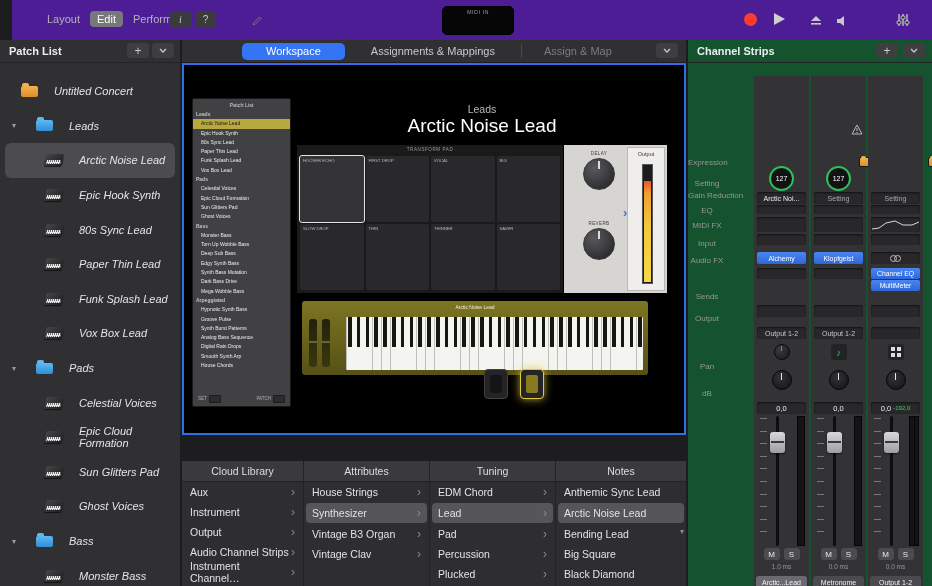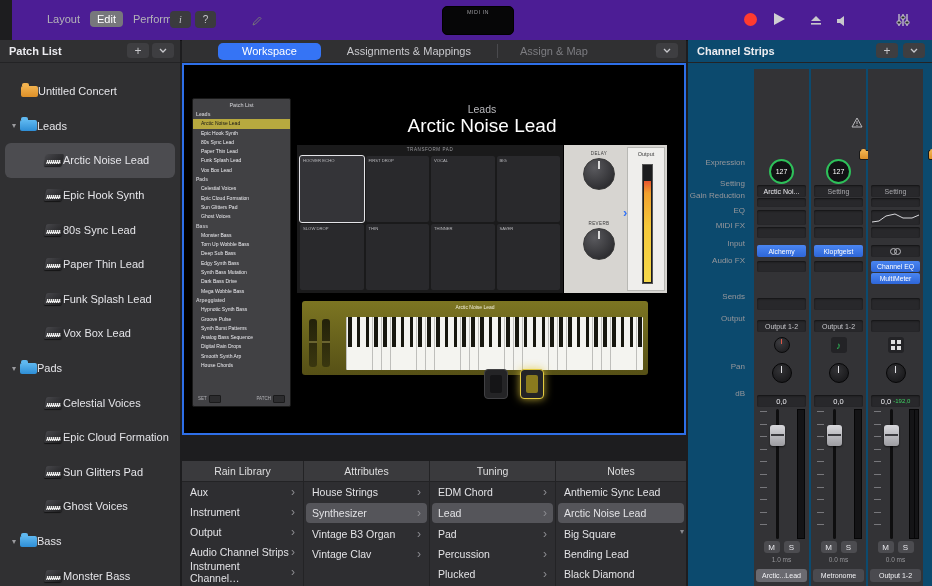--- a/index.html
+++ b/index.html
@@ -22,37 +22,37 @@
   .play-btn{position:absolute;left:762px;top:13px;width:0;height:0;border-left:11px solid #cfcfd2;border-top:6.5px solid transparent;border-bottom:6.5px solid transparent;}
   .tb-icon{position:absolute;top:13px;}
   
   .phead{height:22px;display:flex;align-items:center;border-bottom:1px solid #232325;position:relative;}
   .ptitle{font-size:11px;font-weight:bold;color:#ececf0;margin-left:9px;}
   .hbtn{position:absolute;top:3px;width:22px;height:15px;background:#3e3e41;border-radius:3.5px;display:flex;align-items:center;justify-content:center;color:#c9c9cd;}
   .hbtn.plus::before{content:'+';font-size:12px;line-height:1;}
   
   .left{position:absolute;left:0;top:40px;width:180px;height:546px;background:#303032;}
   .pl-list{padding-top:11px;}
-  .pl-item{height:34.6px;display:flex;align-items:center;margin:0 5px;border-radius:6px;font-size:11px;color:#e4e4e8;gap:0;}
+  .pl-item{height:34.6px;display:flex;align-items:center;margin:0 5px;border-radius:6px;font-size:11px;color:#e4e4e8;gap:16px;font-style:italic;}
   .pl-item.sel{background:#4c4c50;}
   .disc{width:12px;text-align:center;color:#9b9b9f;font-size:8px;margin-left:3px;flex:none;}
   .pl-item.concert{padding-left:16px;}
   .pl-item.patch{padding-left:40px;}
   .fold{width:17px;height:11px;border-radius:2px;position:relative;background:linear-gradient(#5fb8f0,#2e8ed6);flex:none;}
   .fold::before{content:'';position:absolute;top:-3px;left:1px;width:7px;height:3px;border-radius:2px 2px 0 0;background:#5fb8f0;}
   .fold.orange{background:linear-gradient(#f2b24e,#dd8f28);}
   .fold.orange::before{background:#f2b24e;}
   .fold.mini{width:12px;height:8px;}
   .fold.mini::before{width:5px;height:2px;top:-2px;}
   .syn{width:18px;height:12px;flex:none;position:relative;transform:skewX(-12deg);background:linear-gradient(135deg,#46464a,#1e1e20);border-radius:2px;box-shadow:0 1px 1px rgba(0,0,0,.6);}
   .syn::after{content:'';position:absolute;left:2px;right:2px;bottom:2px;height:4px;background:repeating-linear-gradient(90deg,#e8e8e8 0 1.2px,#707070 1.2px 2px);}
   
   .center{position:absolute;left:182px;top:40px;width:504px;height:546px;}
   .tabbar{position:absolute;left:0;top:0;width:100%;height:22px;background:#303032;display:flex;align-items:center;font-size:11px;}
-  .tab-pill{margin-left:36px;padding:2.5px 24px;background:#3574f5;border-radius:5px;color:#fff;}
+  .tab-pill{margin-left:60px;padding:2.5px 24px;background:#3574f5;border-radius:5px;color:#fff;}
   .tab-plain{margin-left:26px;color:#c9c9cd;}
   .tab-divider{width:1px;height:14px;background:#4a4a4e;margin-left:26px;}
   .tab-disabled{margin-left:22px;color:#7c7c80;}
   .tabbar .hbtn{right:8px;}
   .workspace{position:absolute;left:0;top:23px;width:500px;height:368px;background:#000;border:2px solid #2e6fe8;}
   .ws-titles{position:absolute;left:112px;top:0;width:372px;}
   .ws-group{position:absolute;top:38px;width:100%;text-align:center;font-size:10.5px;color:#b9b9bd;}
   .ws-title{position:absolute;top:50px;width:100%;text-align:center;font-size:19px;color:#fff;}
   
   .mini{position:absolute;left:8px;top:33px;width:97px;height:307px;background:#414144;border:1px solid #191919;border-radius:2px;}
@@ -100,28 +100,28 @@
   .ps-head .hbtn{right:8px;}
   .ps-table{position:absolute;left:0;top:421px;width:100%;height:125px;display:flex;overflow:hidden;}
   .ps-col{position:relative;border-right:1px solid #232325;background:#2e2e31;box-sizing:border-box;}
   .ps-colhead{height:20px;background:#3a3a3d;border-bottom:1px solid #232325;display:flex;align-items:center;justify-content:center;font-size:10.5px;color:#dededf;}
   .ps-row{height:20px;display:flex;align-items:center;padding:0 8px;font-size:10.5px;color:#e2e2e5;box-sizing:border-box;}
   .col-chev .ps-row::after{content:'\203A';margin-left:auto;color:#8a8a8f;font-size:12px;}
   .ps-row.sel{background:#55555a;border-radius:4px;height:20px;margin:1px 2px;padding:0 6px;}
   .notes-scroll{position:absolute;right:2px;top:66px;color:#8a8a8f;font-size:8px;}
   .notes-scroll::before{content:'\25BE';}
   
-  .right{position:absolute;left:688px;top:40px;width:244px;height:546px;background:#0c4a6e;}
+  .right{position:absolute;left:688px;top:40px;width:244px;height:546px;background:#14532d;}
   .right .hbtn.plus{right:34px;}
   .right .hbtn.act{right:7px;}
   .left .hbtn.plus{right:31px;}
   .left .hbtn.act{right:6px;}
   .cs-body{position:absolute;left:0;top:22px;right:0;bottom:0;}
-  .cs-label{position:absolute;left:0;width:57px;text-align:right;font-size:8px;color:#97979b;white-space:nowrap;}
-  .strip{position:absolute;top:7px;bottom:0;width:55px;background:#333336;}
+  .cs-label{position:absolute;left:0;width:38px;text-align:center;font-size:8px;color:#97979b;white-space:nowrap;}
+  .strip{position:absolute;top:14px;bottom:0;width:55px;background:#333336;}
   .s1{left:66px;} .s2{left:123px;} .s3{left:180px;}
   .strip-icons{position:absolute;top:48px;right:3px;height:12px;display:flex;gap:3px;align-items:center;}
   .exp{position:absolute;top:90px;left:50%;width:25px;height:25px;margin-left:-12.5px;border-radius:50%;border:2.5px solid #2ec15a;background:#121214;display:flex;align-items:center;justify-content:center;font-size:7px;color:#fff;box-sizing:border-box;}
   .slot{position:absolute;left:3px;right:3px;background:#28282b;border-radius:2px;box-shadow:inset 0 1px 2px rgba(0,0,0,.55);}
   .f-name{top:116px;height:12px;font-size:7px;color:#ececf0;display:flex;align-items:center;justify-content:center;overflow:hidden;white-space:nowrap;}
   .f-name.dim{color:#a8a8ac;}
   .f-gr{top:129px;height:9px;}
   .f-eq{top:141px;height:15px;}
   .f-midi{top:158px;height:11px;}
   .f-input{top:176px;height:12px;display:flex;align-items:center;justify-content:center;}
@@ -392,21 +392,21 @@
       <div class="keys"></div>
     </div>
     <div class="pedals">
       <div class="pedal"></div>
       <div class="pedal active"></div>
     </div>
   </div>
 
   <div class="ps-table">
     <div class="ps-col col-chev" style="width:122px">
-      <div class="ps-colhead">Rain Library</div>
+      <div class="ps-colhead">Cloud Library</div>
       <div>
           <div class="ps-row">Aux</div>
           <div class="ps-row">Instrument</div>
           <div class="ps-row">Output</div>
           <div class="ps-row">Audio Channel Strips</div>
           <div class="ps-row">Instrument Channel…</div>
         </div>
     </div>
     <div class="ps-col col-chev" style="width:126px">
       <div class="ps-colhead">Attributes</div>
@@ -425,22 +425,22 @@
           <div class="ps-row">Pad</div>
           <div class="ps-row">Percussion</div>
           <div class="ps-row">Plucked</div>
         </div>
     </div>
     <div class="ps-col" style="width:130px;border-right:none">
       <div class="ps-colhead">Notes</div>
       <div>
           <div class="ps-row">Anthemic Sync Lead</div>
           <div class="ps-row sel">Arctic Noise Lead</div>
+          <div class="ps-row">Bending Lead</div>
           <div class="ps-row">Big Square</div>
-          <div class="ps-row">Bending Lead</div>
           <div class="ps-row">Black Diamond</div>
         </div>
       <span class="notes-scroll"></span>
     </div>
   </div>
 </div>
 
 <div class="right">
   <div class="phead">
     <span class="ptitle">Channel Strips</span>

